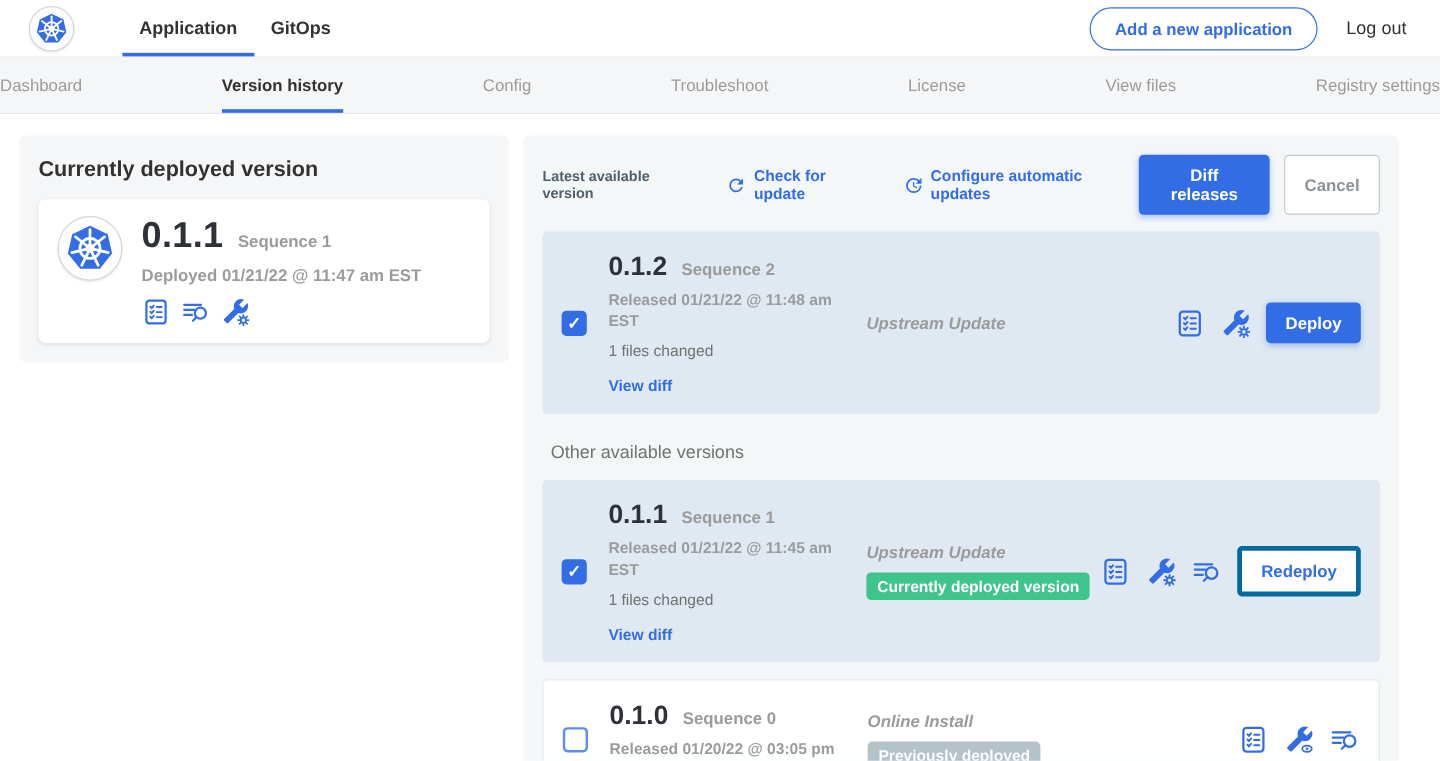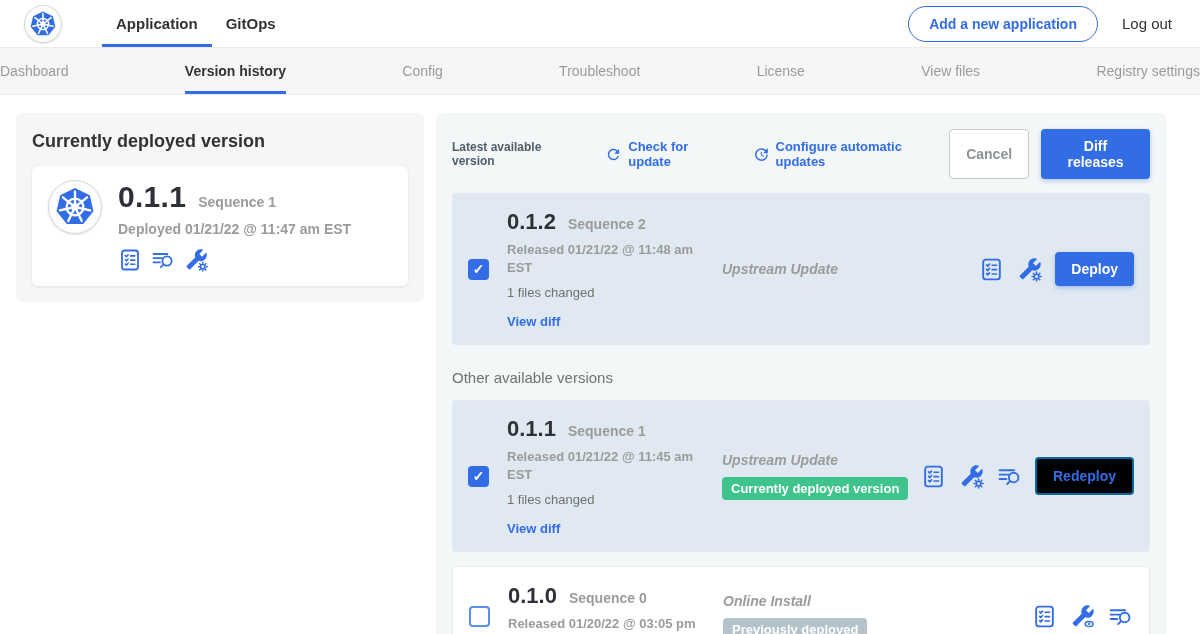--- a/index.html
+++ b/index.html
@@ -54,23 +54,23 @@
   .panel-head { display:flex; align-items:center; }
   .panel-title { font-size:12px; font-weight:700; color:#4f5e6b; }
   .link-action { display:flex; align-items:center; gap:6px; color:#326de6;
     font-size:13px; font-weight:700; margin-left:22px; cursor:pointer; }
   .icon16 { width:17px; height:17px; flex:none; }
   .head-buttons { margin-left:auto; display:flex; gap:12px; }
   .btn { border-radius:4px; padding:9px 16px; font-size:14px; font-weight:700; cursor:pointer; }
   .btn-cancel { background:#fff; border:1px solid #c7cacc; color:#8e9398; }
   .btn-primary { background:#326de6; color:#fff; border:none;
     box-shadow:0 2px 5px rgba(50,109,230,.35); }
-  .btn-outline { background:#000000; border:2px solid #0369a1; color:#326de6; }
-
-  .other-title { font-size:15px; color:#717171; margin:24px 0 0; }
+  .btn-outline { background:#ffffff; border:4px solid #0369a1; color:#326de6; }
+
+  .other-title { font-size:15px; color:#717171; margin:24px 7px 0; }
 
   .vrow { display:flex; align-items:center; border-radius:4px; padding:16px; margin-top:14px; }
   .vrow.selected { background:#e0e9f1; }
   .vrow.plain { background:#fff; border:1px solid #e7eaec; }
   .checkbox { width:21px; height:21px; border-radius:4px; margin-right:18px; flex:none; cursor:pointer; }
   .checkbox.checked { background:#326de6; color:#fff; font-size:14px; font-weight:700;
     display:flex; align-items:center; justify-content:center; }
   .checkbox.checked::after { content:"✓"; }
   .checkbox.unchecked { background:#fff; border:2px solid #5d8df0; }
   .vinfo { width:215px; flex:none; }
@@ -236,22 +236,22 @@
           </svg>
         <span>Check for update</span>
       </span>
       <span class="link-action">
         <svg class="icon16">
             <use href="#i-clock-arrow"></use>
           </svg>
         <span>Configure automatic updates</span>
       </span>
       <div class="head-buttons">
+        <button class="btn btn-primary">Diff releases</button>
         <button class="btn btn-cancel">Cancel</button>
-        <button class="btn btn-primary">Diff releases</button>
       </div>
     </div>
 
     <div class="vrow selected">
       <div class="checkbox checked"></div>
       <div class="vinfo">
         <div class="version-line">
           <span class="version-mid">0.1.2</span>
           <span class="seq">Sequence 2</span>
         </div>

